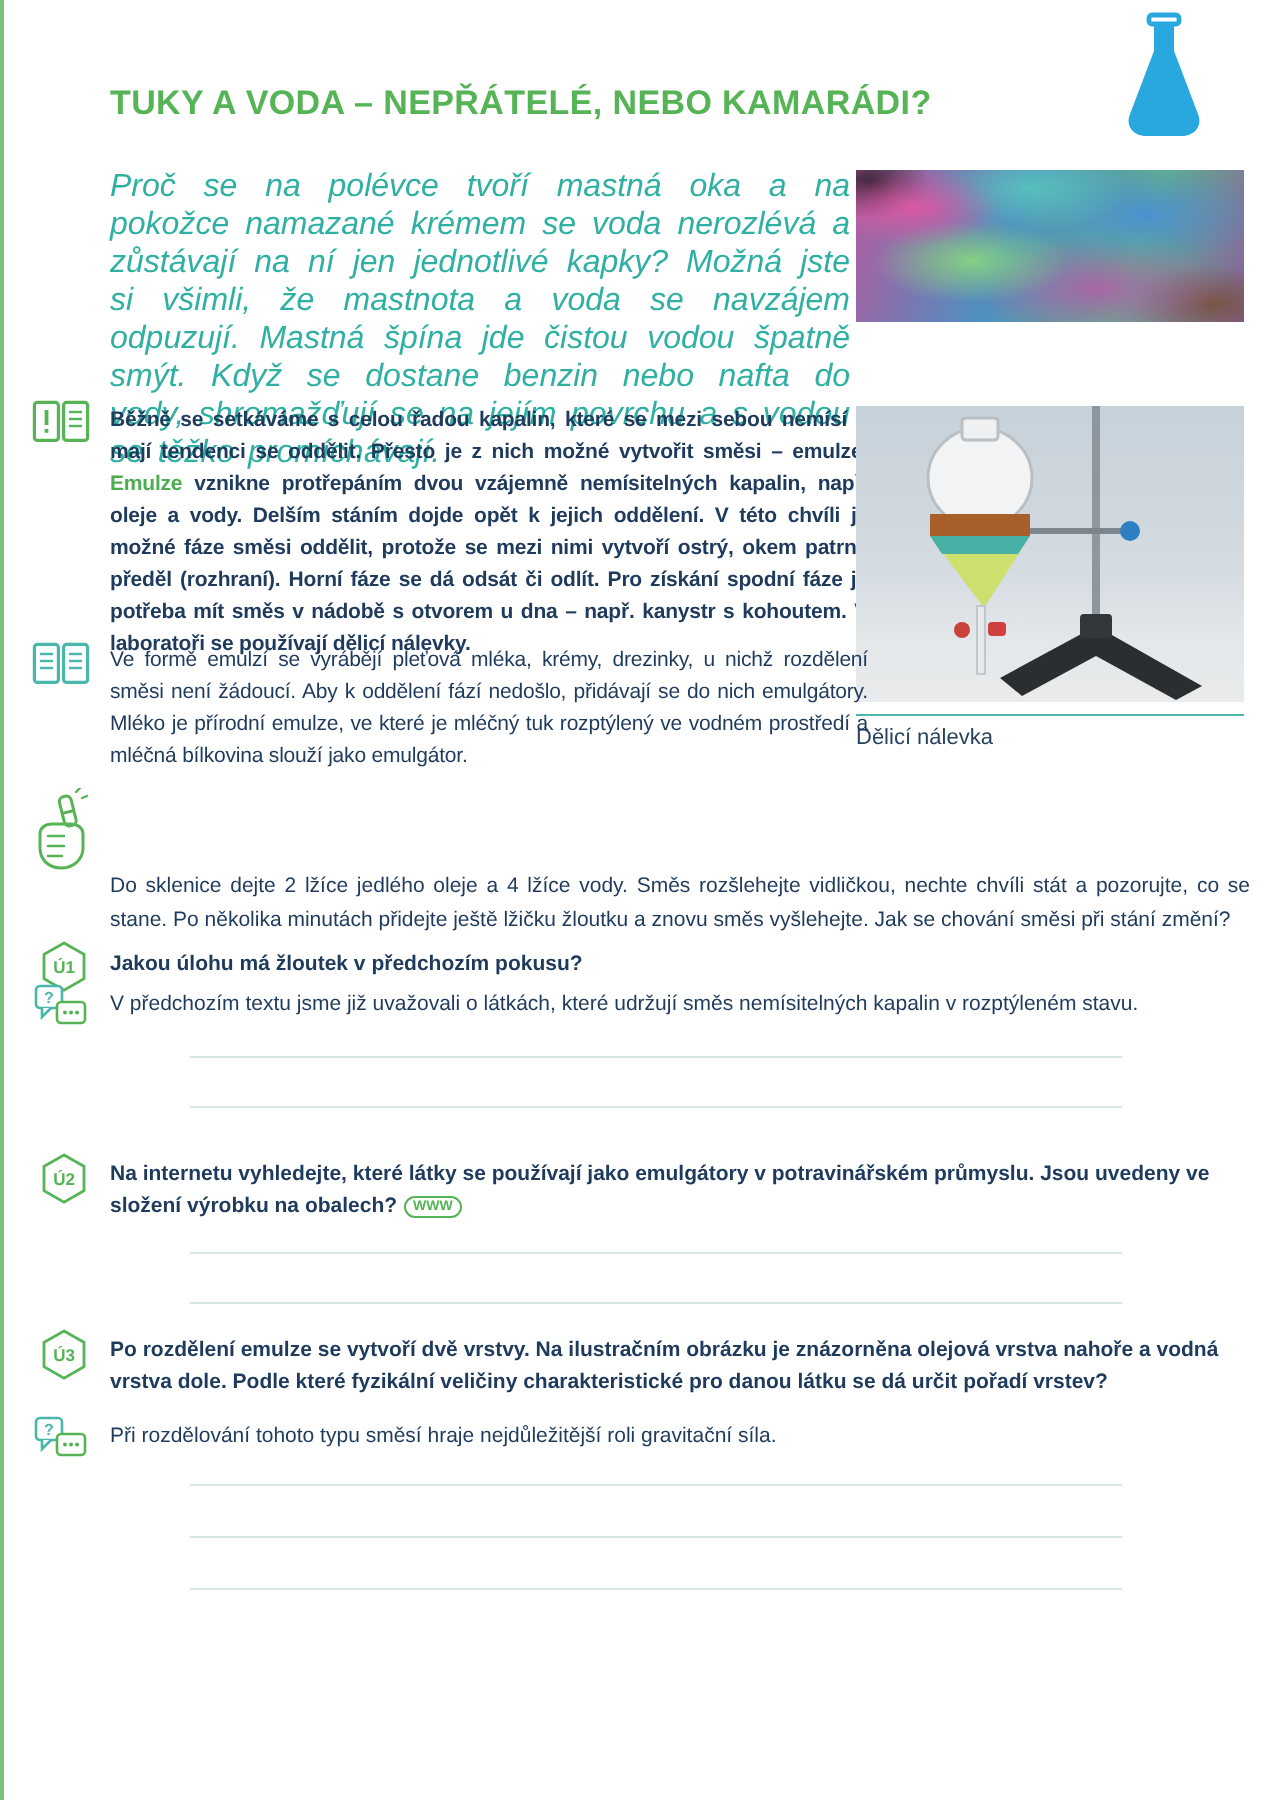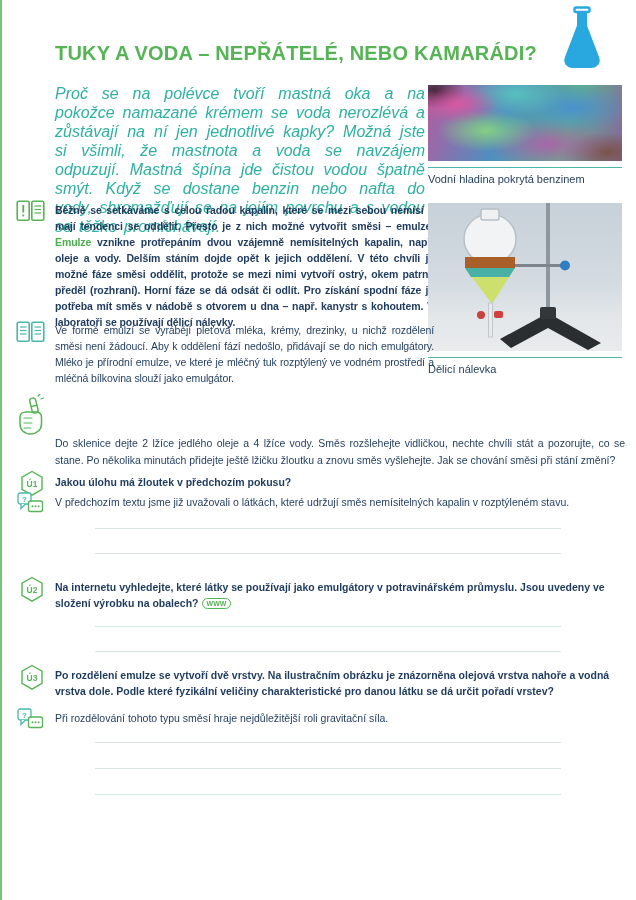--- a/index.html
+++ b/index.html
@@ -1,19 +1,19 @@
 <!DOCTYPE html>
 <html><head>
 <meta charset="utf-8">
 <style>
   html,body{margin:0;padding:0;background:#e9e9e9;}
   .page{position:relative;width:636px;height:900px;background:#ffffff;margin:0 auto;
         font-family:"Liberation Sans",sans-serif;overflow:hidden;}
   .left-rule{position:absolute;left:0;top:0;width:2px;height:900px;background:#79c279;}
-  .page-title{position:absolute;left:55px;top:42px;width:490px;font-size:20px;font-weight:bold;
+  .page-title{position:absolute;left:55px;top:42px;width:490px;font-size:17px;font-weight:bold;
         color:#56b456;letter-spacing:.2px;}
   .flask{position:absolute;left:561px;top:6px;width:42px;height:66px;}
   .intro{position:absolute;left:55px;top:84px;width:370px;font-size:16px;line-height:19px;
         font-style:italic;color:#2fb0a2;text-align:justify;word-spacing:2.5px;}
   .figure{position:absolute;width:194px;}
   .fig1{left:428px;top:85px;}
   .fig2{left:428px;top:203px;}
   .fig1 .fig-img{height:76px;
      background-color:#7a5a8a;
      background-image:
@@ -63,21 +63,20 @@
       <path d="M16 7 h10 v12.5 L38 51 c2.5 6 -1.8 11 -8 11 H12 c-6.2 0 -10.5 -5 -8 -11 L16 19.5 Z" fill="#29a8e0"></path>
     </svg>
   </div>
 
   <div class="page-title">TUKY A VODA – NEPŘÁTELÉ, NEBO KAMARÁDI?</div>
 
   <div class="intro">Proč se na polévce tvoří mastná oka a na pokožce namazané krémem se voda nerozlévá a zůstávají na ní jen jednotlivé kapky? Možná jste si všimli, že mastnota a voda se navzájem odpuzují. Mastná špína jde čistou vodou špatně smýt. Když se dostane benzin nebo nafta do vody, shromažďují se na jejím povrchu a s vodou se těžko promíchávají.</div>
 
   <div class="figure fig1">
     <div class="fig-img"></div>
-    <div class="fig-caption">Vodní hladina pokrytá benzinem</div>
   </div>
 
   <div class="icon-abs i-book1">
     <svg width="29" height="23" viewBox="0 0 29 23">
       <rect x="1.2" y="1.2" width="12" height="19" rx="1.5" fill="none" stroke="#56b456" stroke-width="1.6"></rect>
       <rect x="15.8" y="1.2" width="12" height="19" rx="1.5" fill="none" stroke="#56b456" stroke-width="1.6"></rect>
       <rect x="6.3" y="5" width="1.9" height="7.5" fill="#56b456"></rect>
       <rect x="6.3" y="14.5" width="1.9" height="1.9" fill="#56b456"></rect>
       <line x1="18.5" y1="6" x2="25" y2="6" stroke="#56b456" stroke-width="1.2"></line>
       <line x1="18.5" y1="9.5" x2="25" y2="9.5" stroke="#56b456" stroke-width="1.2"></line>

